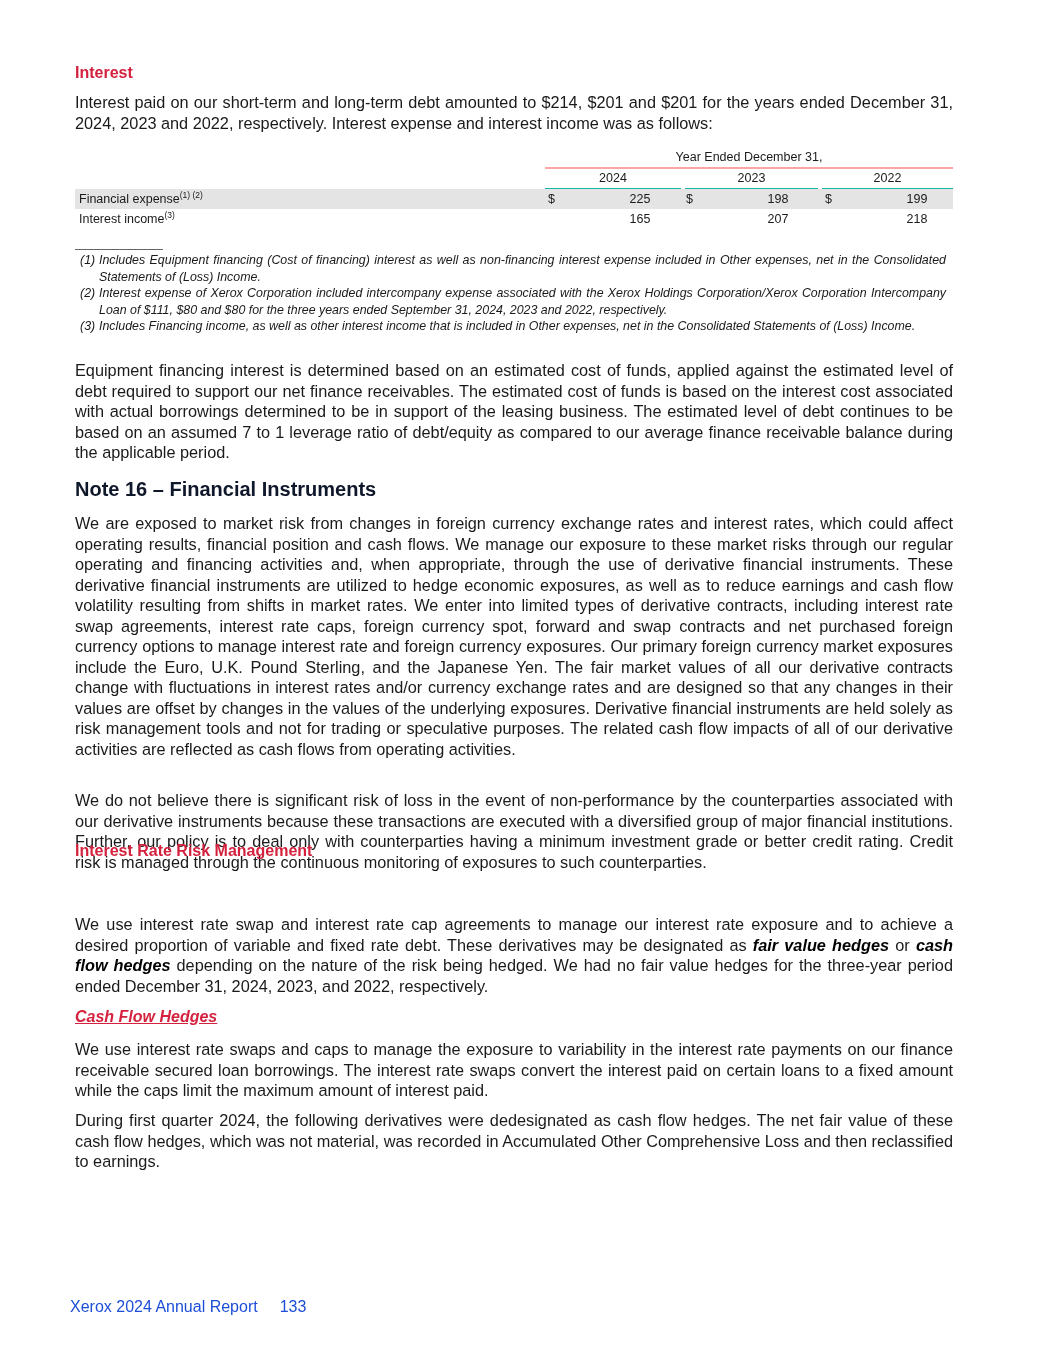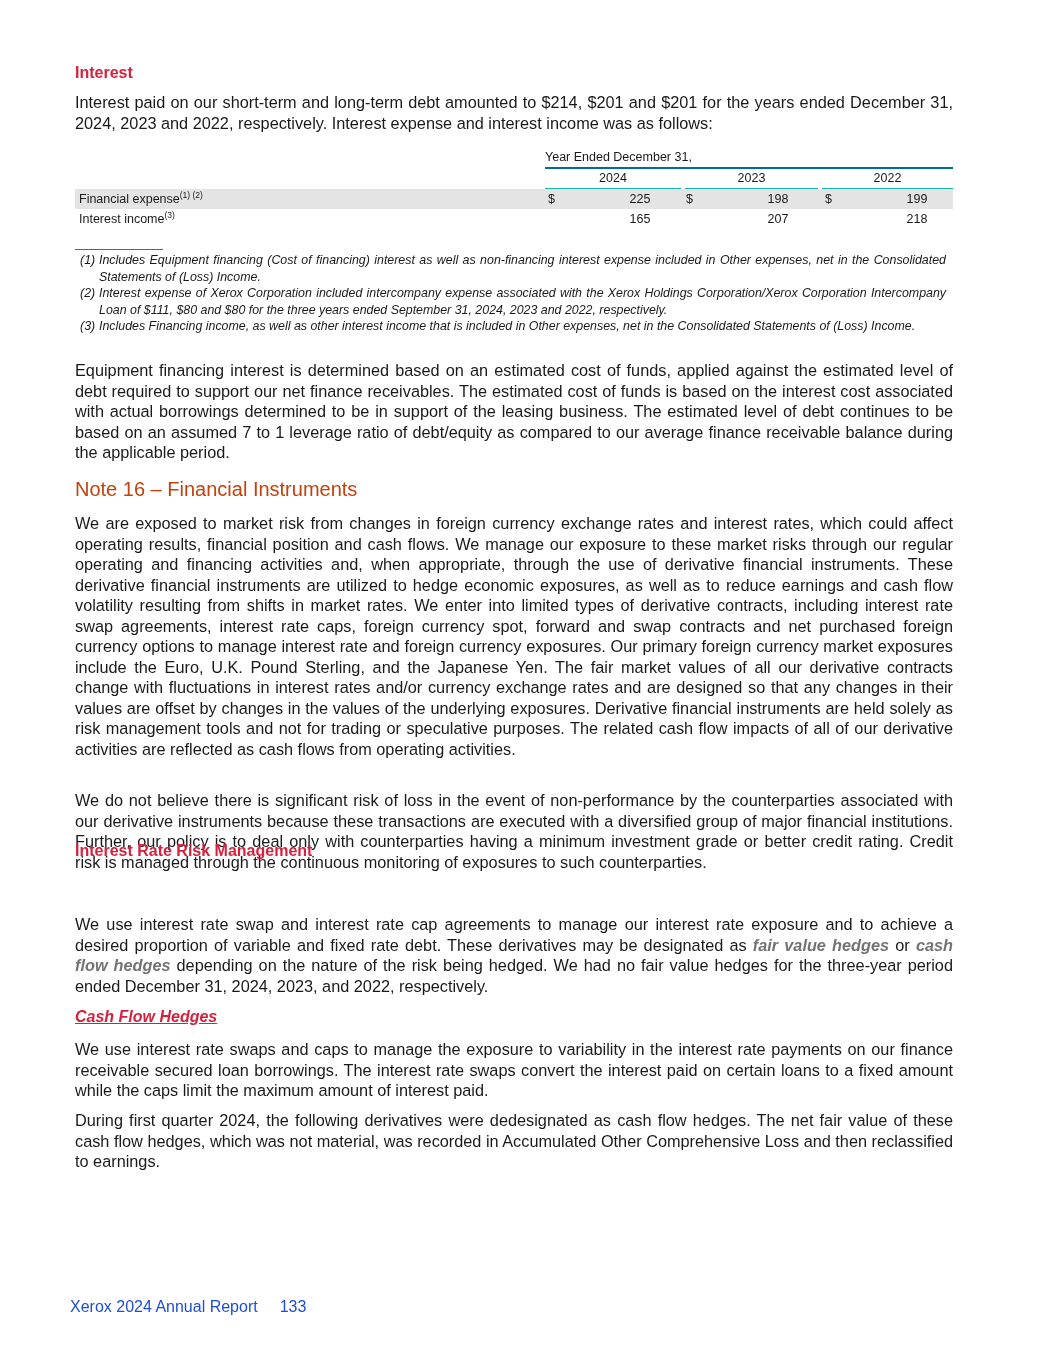--- a/index.html
+++ b/index.html
@@ -1,31 +1,31 @@
 <!DOCTYPE html>
 <html><head>
 <meta charset="utf-8">
 <style>
   html, body { margin: 0; padding: 0; background: #ffffff; }
   body { width: 1048px; height: 1365px; position: relative; overflow: hidden;
          font-family: "Liberation Sans", sans-serif; color: #1a1a1a; }
   .page { position: absolute; left: 75px; top: 0; width: 878px; }
-  .red { color: #737373; }
+  .red { color: #000000; }
   .h-sub { position: absolute; left: 0; font-size: 16px; font-weight: bold; color: #d4213d; }
-  .h-note { position: absolute; left: 0; font-size: 20px; font-weight: normal; color: #c2410c; }
+  .h-note { position: absolute; left: 0; font-size: 20px; font-weight: bold; color: #0f172a; }
   .para { position: absolute; left: 0; width: 878px; font-size: 16.3px; line-height: 20.5px;
           text-align: justify; text-align-last: left; margin: 0; }
   .para em.red { font-weight: bold; font-style: italic; }
   .h-link { position: absolute; left: 0; font-size: 16px; font-weight: bold; font-style: italic;
             color: #d4213d; text-decoration: underline; }
 
   
   .tbl { position: absolute; left: 0; top: 148px; width: 878px; font-size: 12.5px; }
   .tbl .hdr-span { position: absolute; left: 470px; width: 408px; top: 0; height: 19px;
-                   line-height: 19px; border-bottom: 2px solid #0369a1; }
+                   text-align: center; line-height: 19px; border-bottom: 2px solid #fca5a5; }
   .tbl .yr { position: absolute; top: 21px; height: 19px; line-height: 19px; text-align: center;
              border-bottom: 1px solid #14b8a6; }
   .tbl .row { position: absolute; left: 0; width: 878px; height: 20px; line-height: 20px; }
   .tbl .row.shade { background: #e4e4e4; }
   .tbl .lbl { position: absolute; left: 4px; }
   .tbl .lbl sup { font-size: 8.5px; line-height: 0; }
   .tbl .dollar { position: absolute; }
   .tbl .val { position: absolute; text-align: center; width: 60px; }
 
   .fn-rule { position: absolute; left: 0; top: 249px; width: 88px; border-top: 1px solid #666; }

